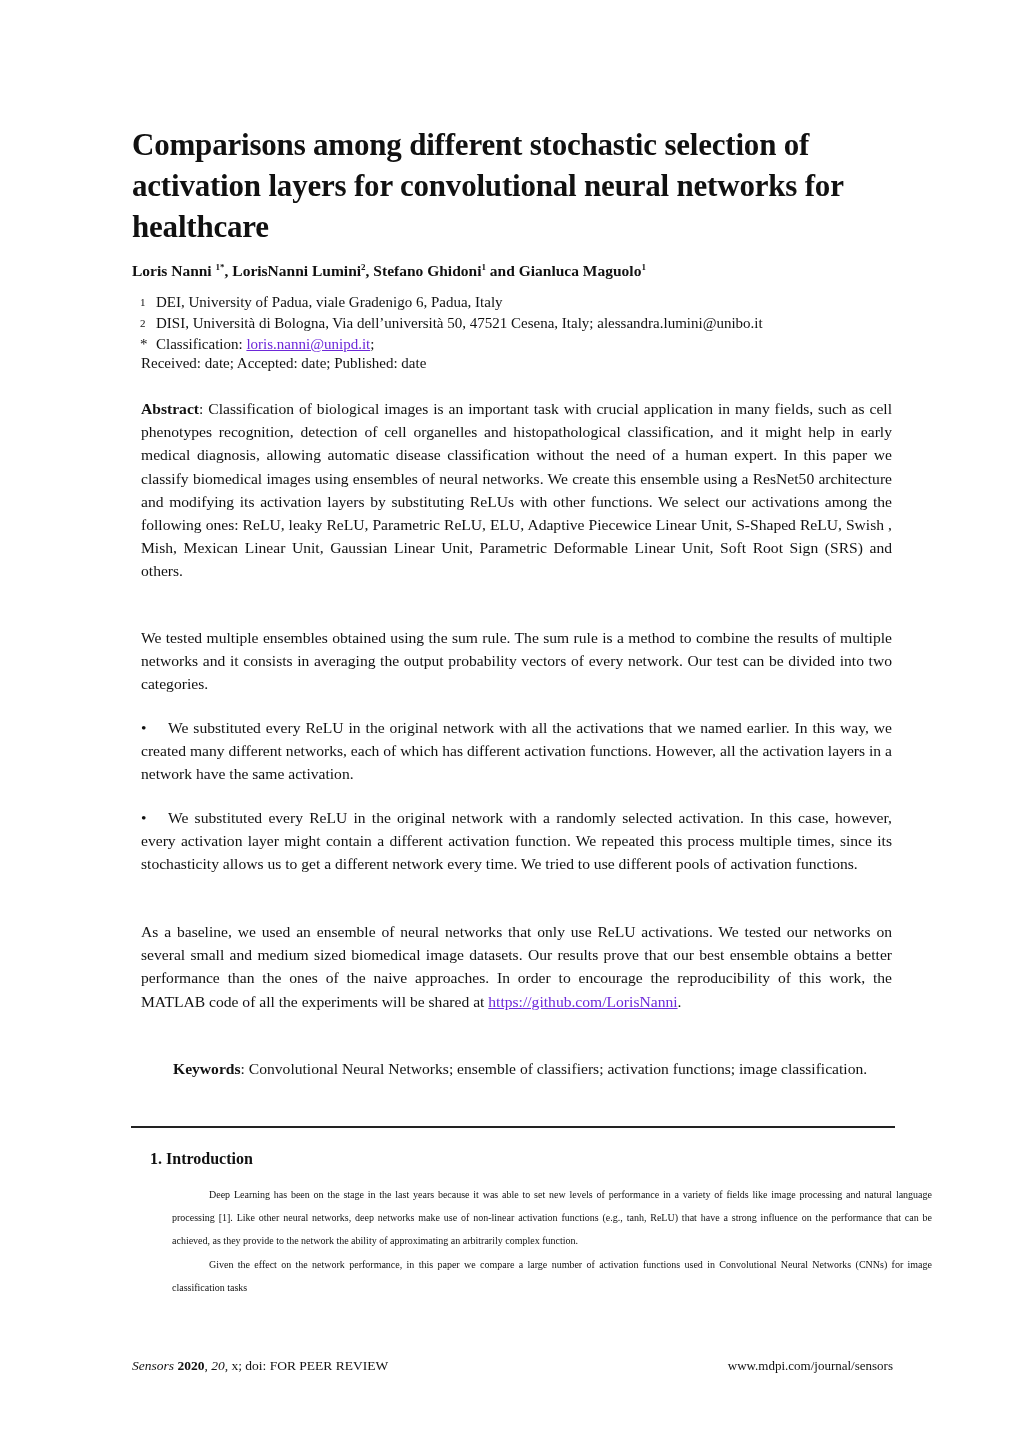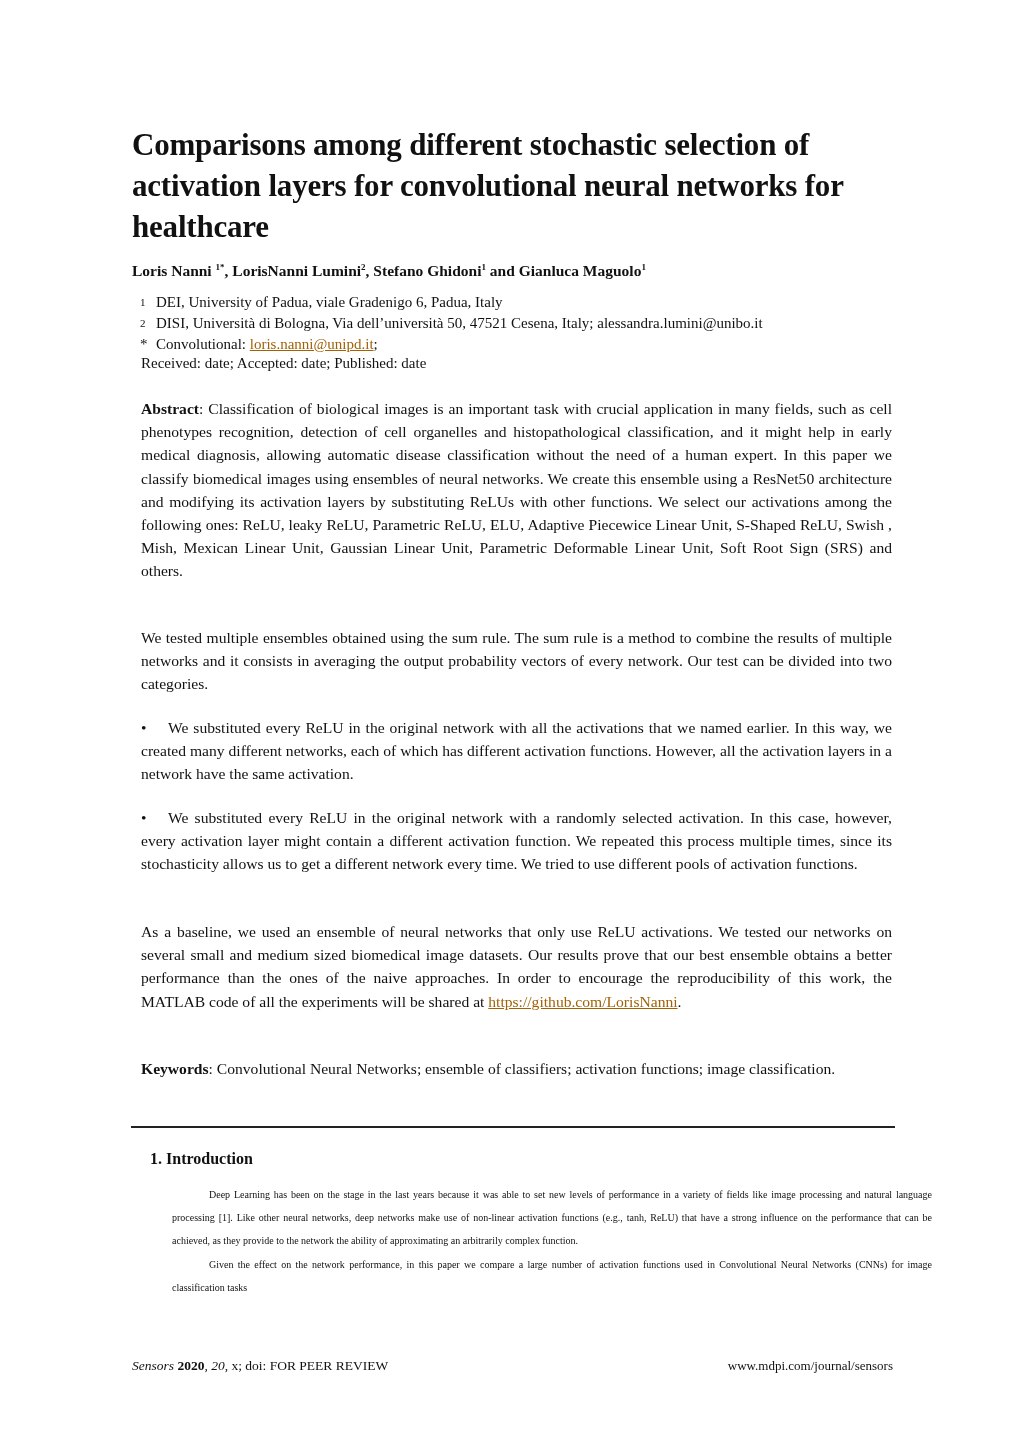--- a/index.html
+++ b/index.html
@@ -7,30 +7,30 @@
          font-family: "Liberation Serif", "DejaVu Serif", serif; color: #111; }
   .page { position: absolute; left: 0; top: 0; width: 1024px; height: 1448px; }
   .title { position: absolute; left: 132px; top: 124px; width: 760px;
            font-size: 31px; font-weight: bold; line-height: 41px; letter-spacing: -0.2px; color: #111; }
   .authors { position: absolute; left: 132px; top: 262px; font-size: 15.5px; font-weight: bold; }
   .authors sup { font-size: 9px; }
   .affils { position: absolute; left: 132px; top: 292px; font-size: 15px; line-height: 21px; }
   .affil-row { display: flex; }
   .affil-mark { width: 24px; text-align: left; padding-left: 8px; box-sizing: border-box; font-size: 11px; }
   .affil-mark.star { font-size: 15px; }
-  a.link { color: #a16207; text-decoration: underline; }
+  a.link { color: #6d28d9; text-decoration: underline; }
   .received { position: absolute; left: 141px; top: 355px; font-size: 15px; }
   .block { position: absolute; left: 141px; width: 751px; font-size: 15.6px; line-height: 23.2px;
            text-align: justify; }
   .abstract { top: 397px; }
   .para2 { top: 626px; }
   .bullet1 { top: 716px; }
   .bullet2 { top: 806px; }
   .para3 { top: 920px; }
-  .keywords { top: 1057px; }
+  .keywords { top: 1057px; margin-left: 32px; }
   .bullet-dot { display: inline-block; width: 27px; }
   .rule { position: absolute; left: 131px; top: 1126px; width: 764px; height: 2px; background: #222; }
   .section { position: absolute; left: 150px; top: 1150px; font-size: 16px; font-weight: bold; }
   .intro { position: absolute; left: 132px; top: 1183px; width: 760px; font-size: 10px; line-height: 23.2px; text-align: justify; margin-left: 40px; }
   .intro p { margin: 0; text-indent: 37px; }
   .footer-left { position: absolute; left: 132px; top: 1358px; font-size: 13.5px; }
   .footer-right { position: absolute; right: 131px; top: 1358px; font-size: 13px; }
   .i { font-style: italic; }
   .b { font-weight: bold; }
 </style>
@@ -49,21 +49,21 @@
     <div class="affil-row">
       <span class="affil-mark">1</span>
       <span>DEI, University of Padua, viale Gradenigo 6, Padua, Italy</span>
     </div>
     <div class="affil-row">
       <span class="affil-mark">2</span>
       <span>DISI, Università di Bologna, Via dell’università 50, 47521 Cesena, Italy; alessandra.lumini@unibo.it</span>
     </div>
     <div class="affil-row">
       <span class="affil-mark star">*</span>
-      <span><span>Convolutional: </span><a class="link">loris.nanni@unipd.it</a><span>;</span></span>
+      <span><span>Classification: </span><a class="link">loris.nanni@unipd.it</a><span>;</span></span>
     </div>
   </div>
 
   <div class="received">Received: date; Accepted: date; Published: date</div>
 
   <div class="block abstract"><span class="b">Abstract</span><span>: Classification of biological images is an important task with crucial application in many fields, such as cell phenotypes recognition, detection of cell organelles and histopathological classification, and it might help in early medical diagnosis, allowing automatic disease classification without the need of a human expert. In this paper we classify biomedical images using ensembles of neural networks. We create this ensemble using a ResNet50 architecture and modifying its activation layers by substituting ReLUs with other functions. We select our activations among the following ones: ReLU, leaky ReLU, Parametric ReLU, ELU, Adaptive Piecewice Linear Unit, S-Shaped ReLU, Swish , Mish, Mexican Linear Unit, Gaussian Linear Unit, Parametric Deformable Linear Unit, Soft Root Sign (SRS) and others.</span></div>
 
   <div class="block para2">We tested multiple ensembles obtained using the sum rule. The sum rule is a method to combine the results of multiple networks and it consists in averaging the output probability vectors of every network. Our test can be divided into two categories.</div>
 
   <div class="block bullet1"><span class="bullet-dot">•</span><span>We substituted every ReLU in the original network with all the activations that we named earlier. In this way, we created many different networks, each of which has different activation functions. However, all the activation layers in a network have the same activation.</span></div>

